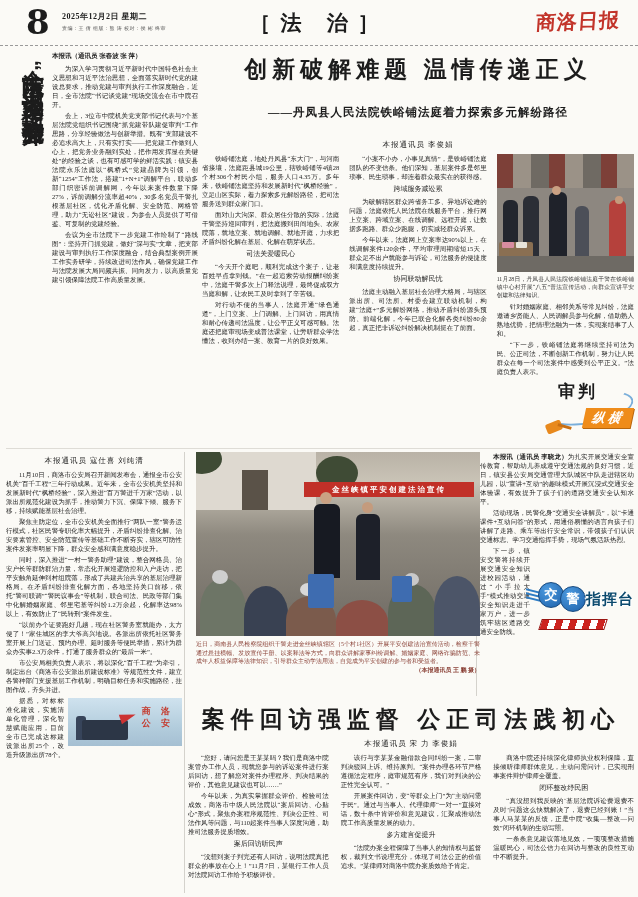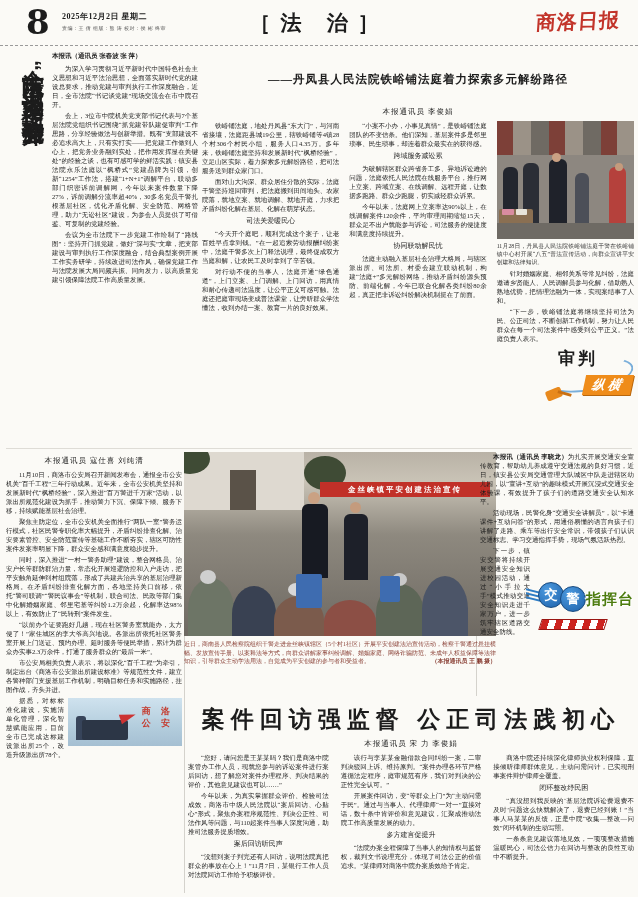--- a/index.html
+++ b/index.html
@@ -60,21 +60,21 @@
           font-family:"Liberation Sans",sans-serif;margin:4px 0 2px 0;}
   .photo3{float:right;width:114px;height:48px;margin:2px 0 0 4px;position:relative;overflow:hidden;
           background:linear-gradient(180deg,#cfe2ee 0%,#b3cddd 60%,#a5bfd2 100%);}
   .p3-grp{position:absolute;left:14px;bottom:6px;width:46px;height:20px;background:#2c3646;border-radius:2px;}
   .p3-grp2{position:absolute;left:8px;bottom:6px;width:10px;height:24px;background:#37445a;border-radius:3px 3px 0 0;}
   .p3-flag{position:absolute;left:52px;bottom:24px;width:0;height:0;border-left:16px solid #c33;
            border-top:5px solid transparent;border-bottom:5px solid transparent;transform:rotate(-18deg);}
   .p3-txt{position:absolute;right:8px;top:7px;color:#c43b2e;font-weight:900;font-size:9px;
           line-height:12px;letter-spacing:4px;text-align:center;font-family:"Liberation Serif",serif;}
   
-  .photoblk{position:absolute;left:184px;top:452px;width:312px;}
+  .photoblk{position:absolute;left:196px;top:452px;width:284px;}
   .photo2{position:relative;width:100%;height:184px;overflow:hidden;
           background:linear-gradient(180deg,#b9b2a6 0%,#c9c3b6 16%,#8e897f 45%,#6e6962 100%);}
   .p2-bld{position:absolute;left:0;top:0;width:120px;height:58px;background:#ded9d0;}
   .p2-door{position:absolute;left:46px;top:18px;width:26px;height:40px;background:#5a5248;}
   .p2-tree{position:absolute;border-radius:50%;background:#3f4b35;}
   .p2-banner{position:absolute;right:6px;top:30px;width:170px;height:15px;background:#c13028;
              color:#fff;font-size:7.5px;font-weight:bold;text-align:center;line-height:15px;
              letter-spacing:2px;font-family:"Liberation Sans",sans-serif;}
   .p2-bag{position:absolute;background:#3e6cb0;border-radius:2px;}
   .head{position:absolute;border-radius:50%;}
@@ -89,21 +89,21 @@
   .badge-traffic{position:relative;width:100px;height:60px;flex:none;}
   .tc-circ{position:absolute;top:4px;width:24px;height:24px;border-radius:50%;
            background:radial-gradient(circle at 35% 30%,#4d9be0,#1c5fa8);color:#fff;font-weight:900;
            font-size:13px;text-align:center;line-height:24px;border:1px solid #16497f;
            font-family:"Liberation Sans",sans-serif;}
   .tc-c1{left:4px;} .tc-c2{left:26px;top:8px;}
   .tc-wing{position:absolute;top:12px;width:14px;height:2px;background:#2f7dc4;
            box-shadow:0 4px 0 #2f7dc4,0 8px 0 #2f7dc4;}
   .tc-wl{left:-8px;transform:skewY(14deg);} 
   .tc-label{position:absolute;left:52px;top:12px;font-size:15px;font-weight:900;letter-spacing:1px;
-            font-family:"Liberation Sans",sans-serif;color:#4d7c0f;
+            font-family:"Liberation Sans",sans-serif;color:#0c4a6e;
             text-shadow:1px 1px 0 #fff,-1px -1px 0 #fff;}
   .tc-stripes{position:absolute;left:6px;bottom:8px;width:64px;height:9px;border:1px solid #991512;
               background:repeating-linear-gradient(90deg,#cc2420 0 7px,#fff 7px 14px);transform:skewX(-18deg);}
   
   .art5{position:absolute;left:188px;top:700px;width:446px;bottom:4px;}
   .art5-h{font-size:23px;font-weight:900;text-align:center;letter-spacing:6px;
           font-family:"Liberation Sans",sans-serif;margin:4px 0 2px 0;}
   .art5-cols{display:flex;gap:12px;margin-top:3px;}
   .art5-col{flex:1;min-width:0;}
 </style>
@@ -126,20 +126,21 @@
     <div class="vhead">全市法院“书记谈党建”现场交流会召开</div>
     <div class="art1-body">
       <p class="art1-by">本报讯（通讯员 张春波 张 萍）</p>
       <p class="body-p">为深入学习贯彻习近平新时代中国特色社会主义思想和习近平法治思想，全面落实新时代党的建设总要求，推动党建与审判执行工作深度融合，近日，全市法院“书记谈党建”现场交流会在市中院召开。</p>
       <p class="body-p">会上，3位市中院机关党支部书记代表与7个基层法院党组织书记围绕“抓党建带队建促审判”工作思路，分享经验做法与创新举措。既有“支部建设不必追求高大上，只有实打实——把党建工作做到人心上，把党务业务融到实处，把作用发挥显在关键处”的经验之谈，也有可感可学的鲜活实践：镇安县法院永乐法庭以“枫桥式”党建品牌为引领，创新“1254”工作法，搭建“1+N+1”调解平台，联动多部门织密诉前调解网，今年以来案件数量下降27%，诉前调解分流率超40%，30多名党员干警扎根基层社区，优化矛盾化解、安全防范、网格管理，助力“无讼社区”建设，为参会人员提供了可借鉴、可复制的党建经验。</p>
       <p class="body-p">会议为全市法院下一步党建工作绘制了“路线图”：坚持开门抓党建，做好“深与实”文章，把支部建设与审判执行工作深度融合，结合典型案例开展工作实务研学，持续改进司法作风，确保党建工作与法院发展大局同频共振、同向发力，以高质量党建引领保障法院工作高质量发展。</p>
     </div>
   </div>
 
   <div class="art2">
+    <div class="art2-h1">创新破解难题  温情传递正义</div>
     <div class="art2-h2">——丹凤县人民法院铁峪铺法庭着力探索多元解纷路径</div>
     <div class="byline">本报通讯员 李俊娟</div>
     <div class="art2-cols">
       <div class="art2-col">
         <p class="body-p">铁峪铺法庭，地处丹凤县“东大门”，与河南省接壤，法庭距县城19公里，辖铁峪铺等4镇28个村306个村民小组，服务人口4.35万。多年来，铁峪铺法庭坚持和发展新时代“枫桥经验”，立足山区实际，着力探索多元解纷路径，把司法服务送到群众家门口。</p>
         <p class="body-p">面对山大沟深、群众居住分散的实际，法庭干警坚持巡回审判，把法庭搬到田间地头、农家院落，就地立案、就地调解、就地开庭，力求把矛盾纠纷化解在基层、化解在萌芽状态。</p>
         <div class="body-h">司法关爱暖民心</div>
         <p class="body-p">“今天开个庭吧，顺利完成这个案子，让老百姓早点拿到钱。”在一起追索劳动报酬纠纷案中，法庭干警多次上门释法说理，最终促成双方当庭和解，让农民工及时拿到了辛苦钱。</p>
         <p class="body-p">对行动不便的当事人，法庭开通“绿色通道”，上门立案、上门调解、上门回访，用真情和耐心传递司法温度，让公平正义可感可触。法庭还把庭审现场变成普法课堂，让旁听群众学法懂法，收到办结一案、教育一片的良好效果。</p>
       </div>

